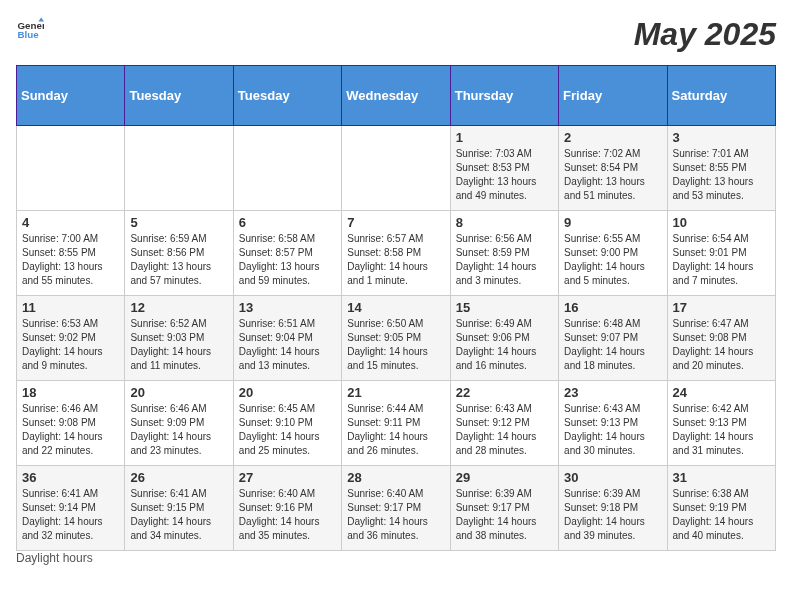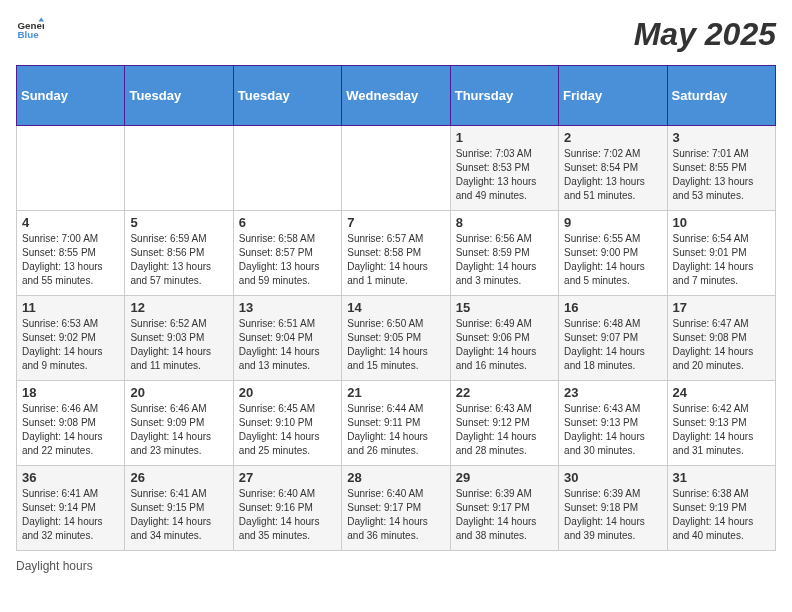--- a/index.html
+++ b/index.html
@@ -72,21 +72,20 @@
     }
     .day-info {
       font-size: 10px;
       color: #333;
       line-height: 1.4;
     }
     .empty-cell {
       background: #fff !important;
     }
     .footer {
-      margin-top: 8px;
       font-size: 12px;
       color: #555;
     }
   </style>
 </head>
 <body>
 
 <div class="header">
   <div class="logo">
     <svg class="logo-icon" viewBox="0 0 40 40">

